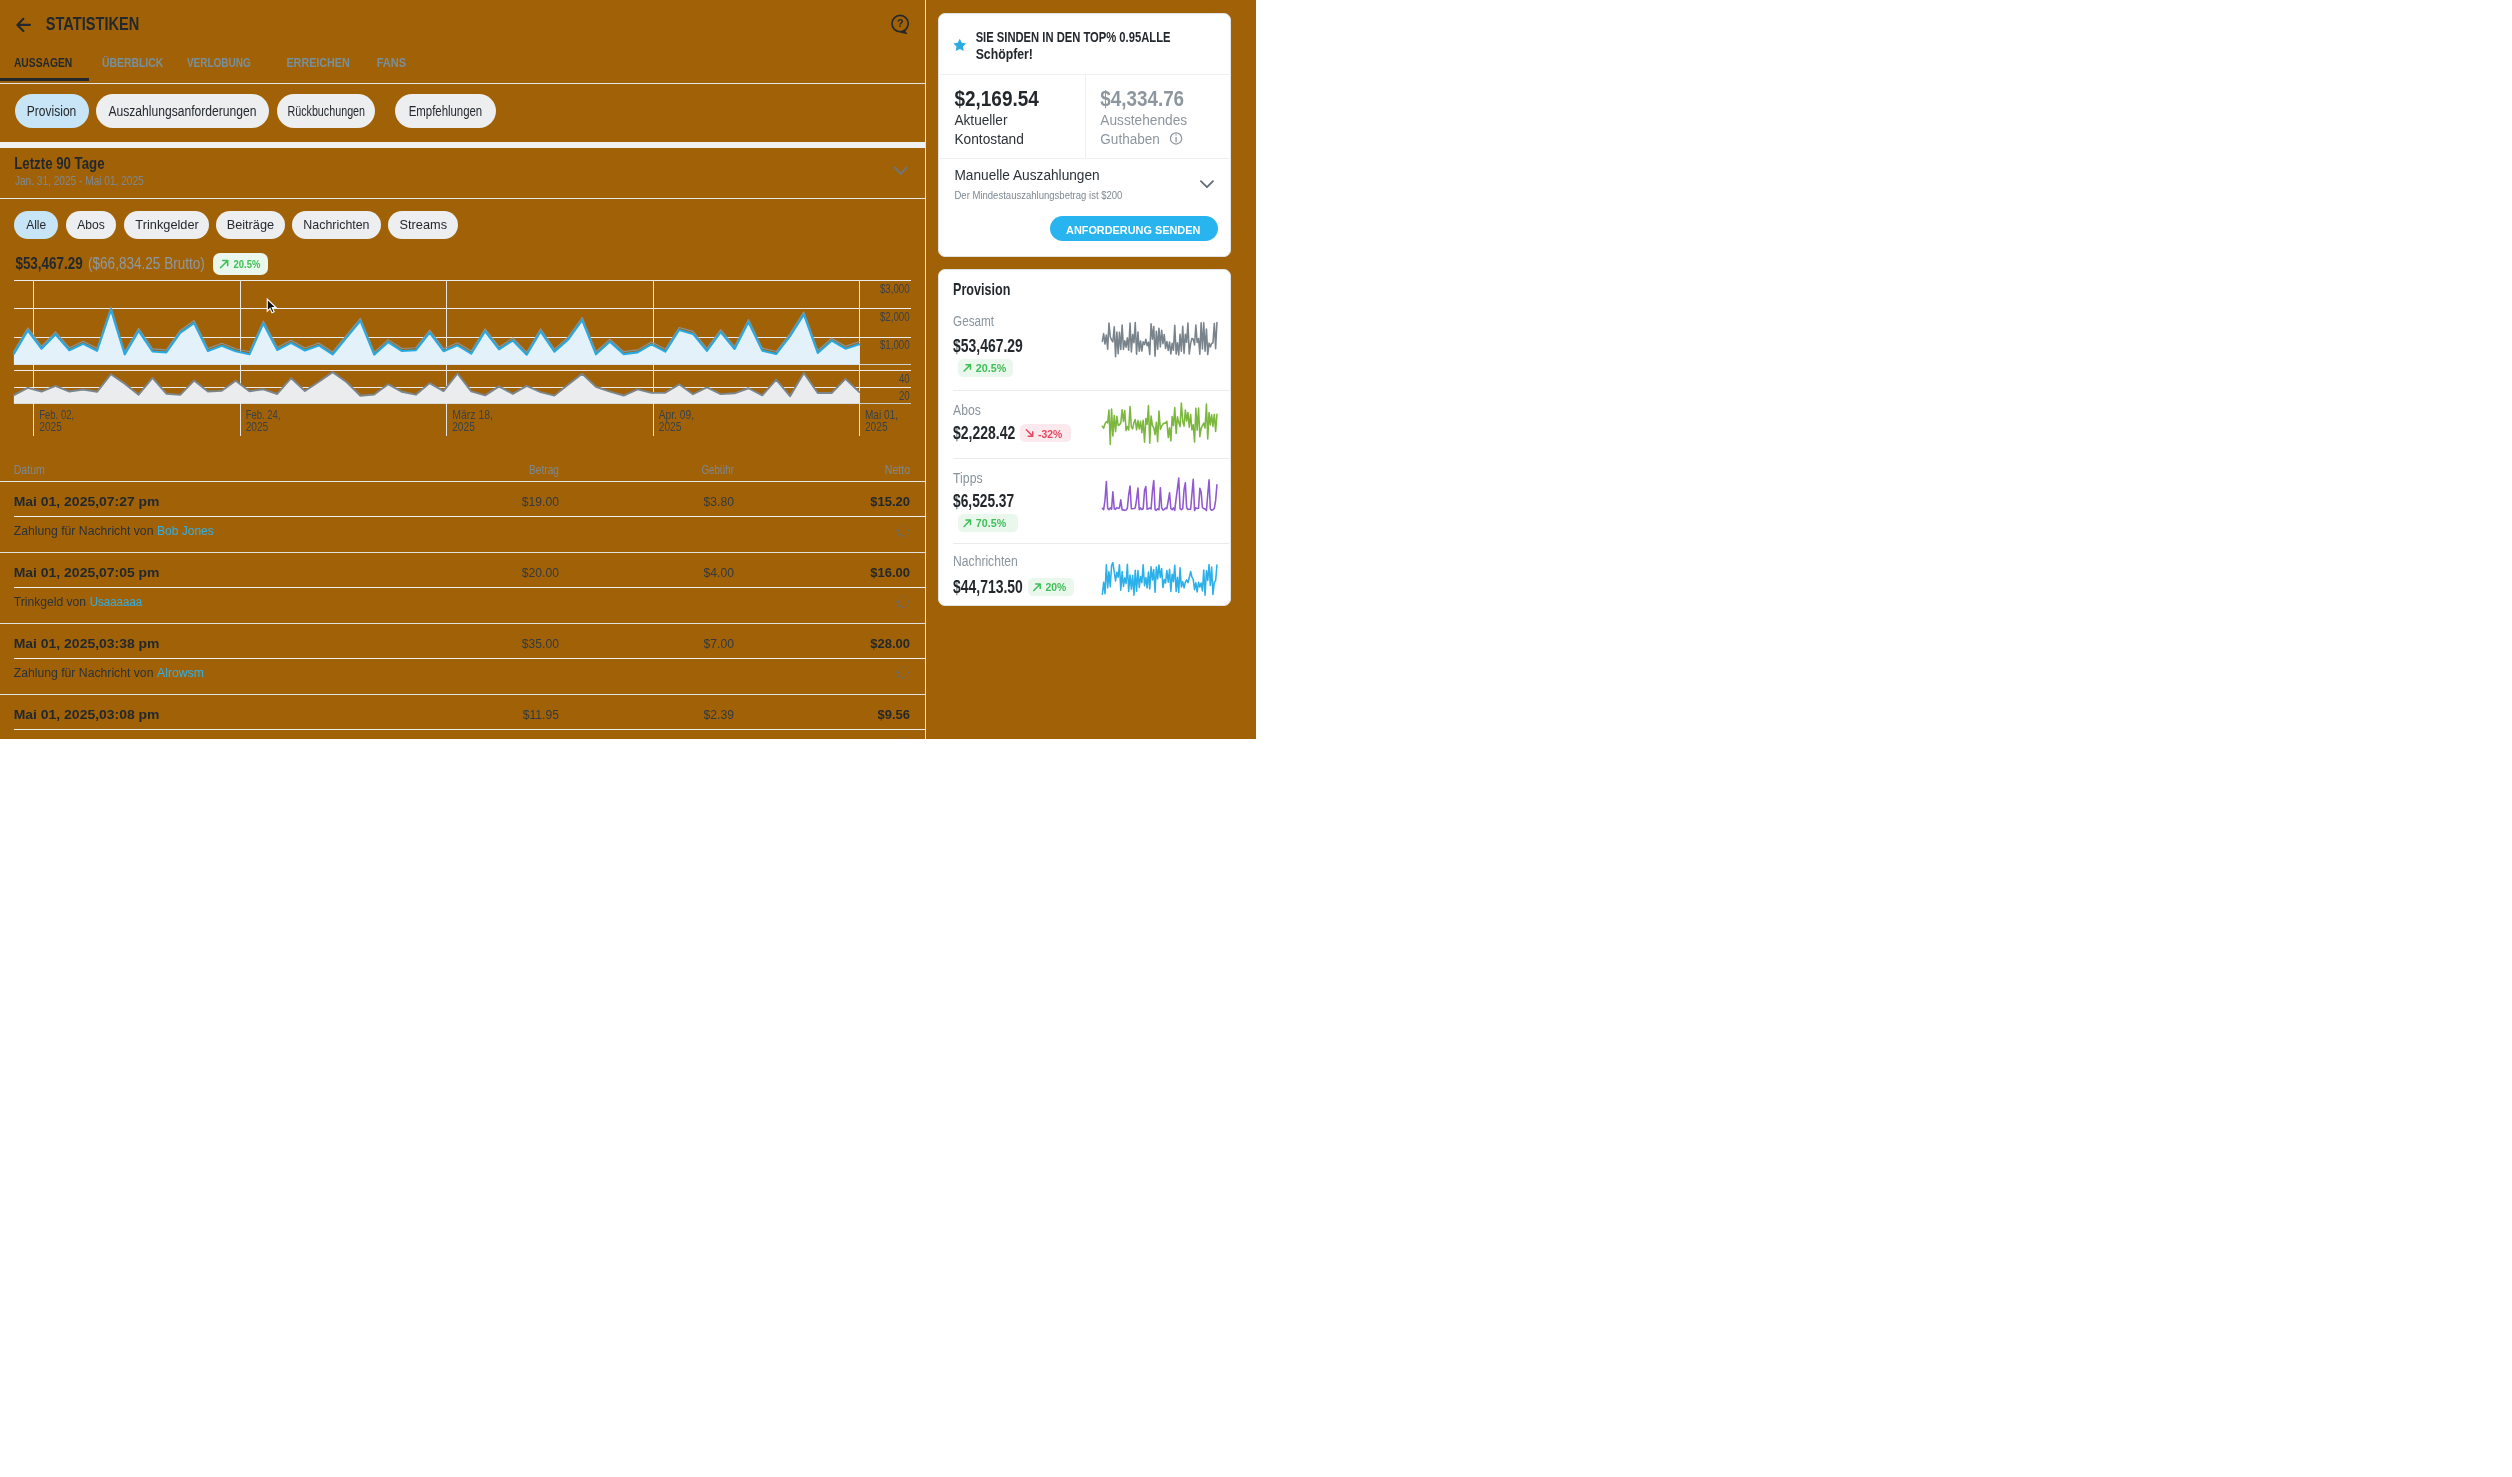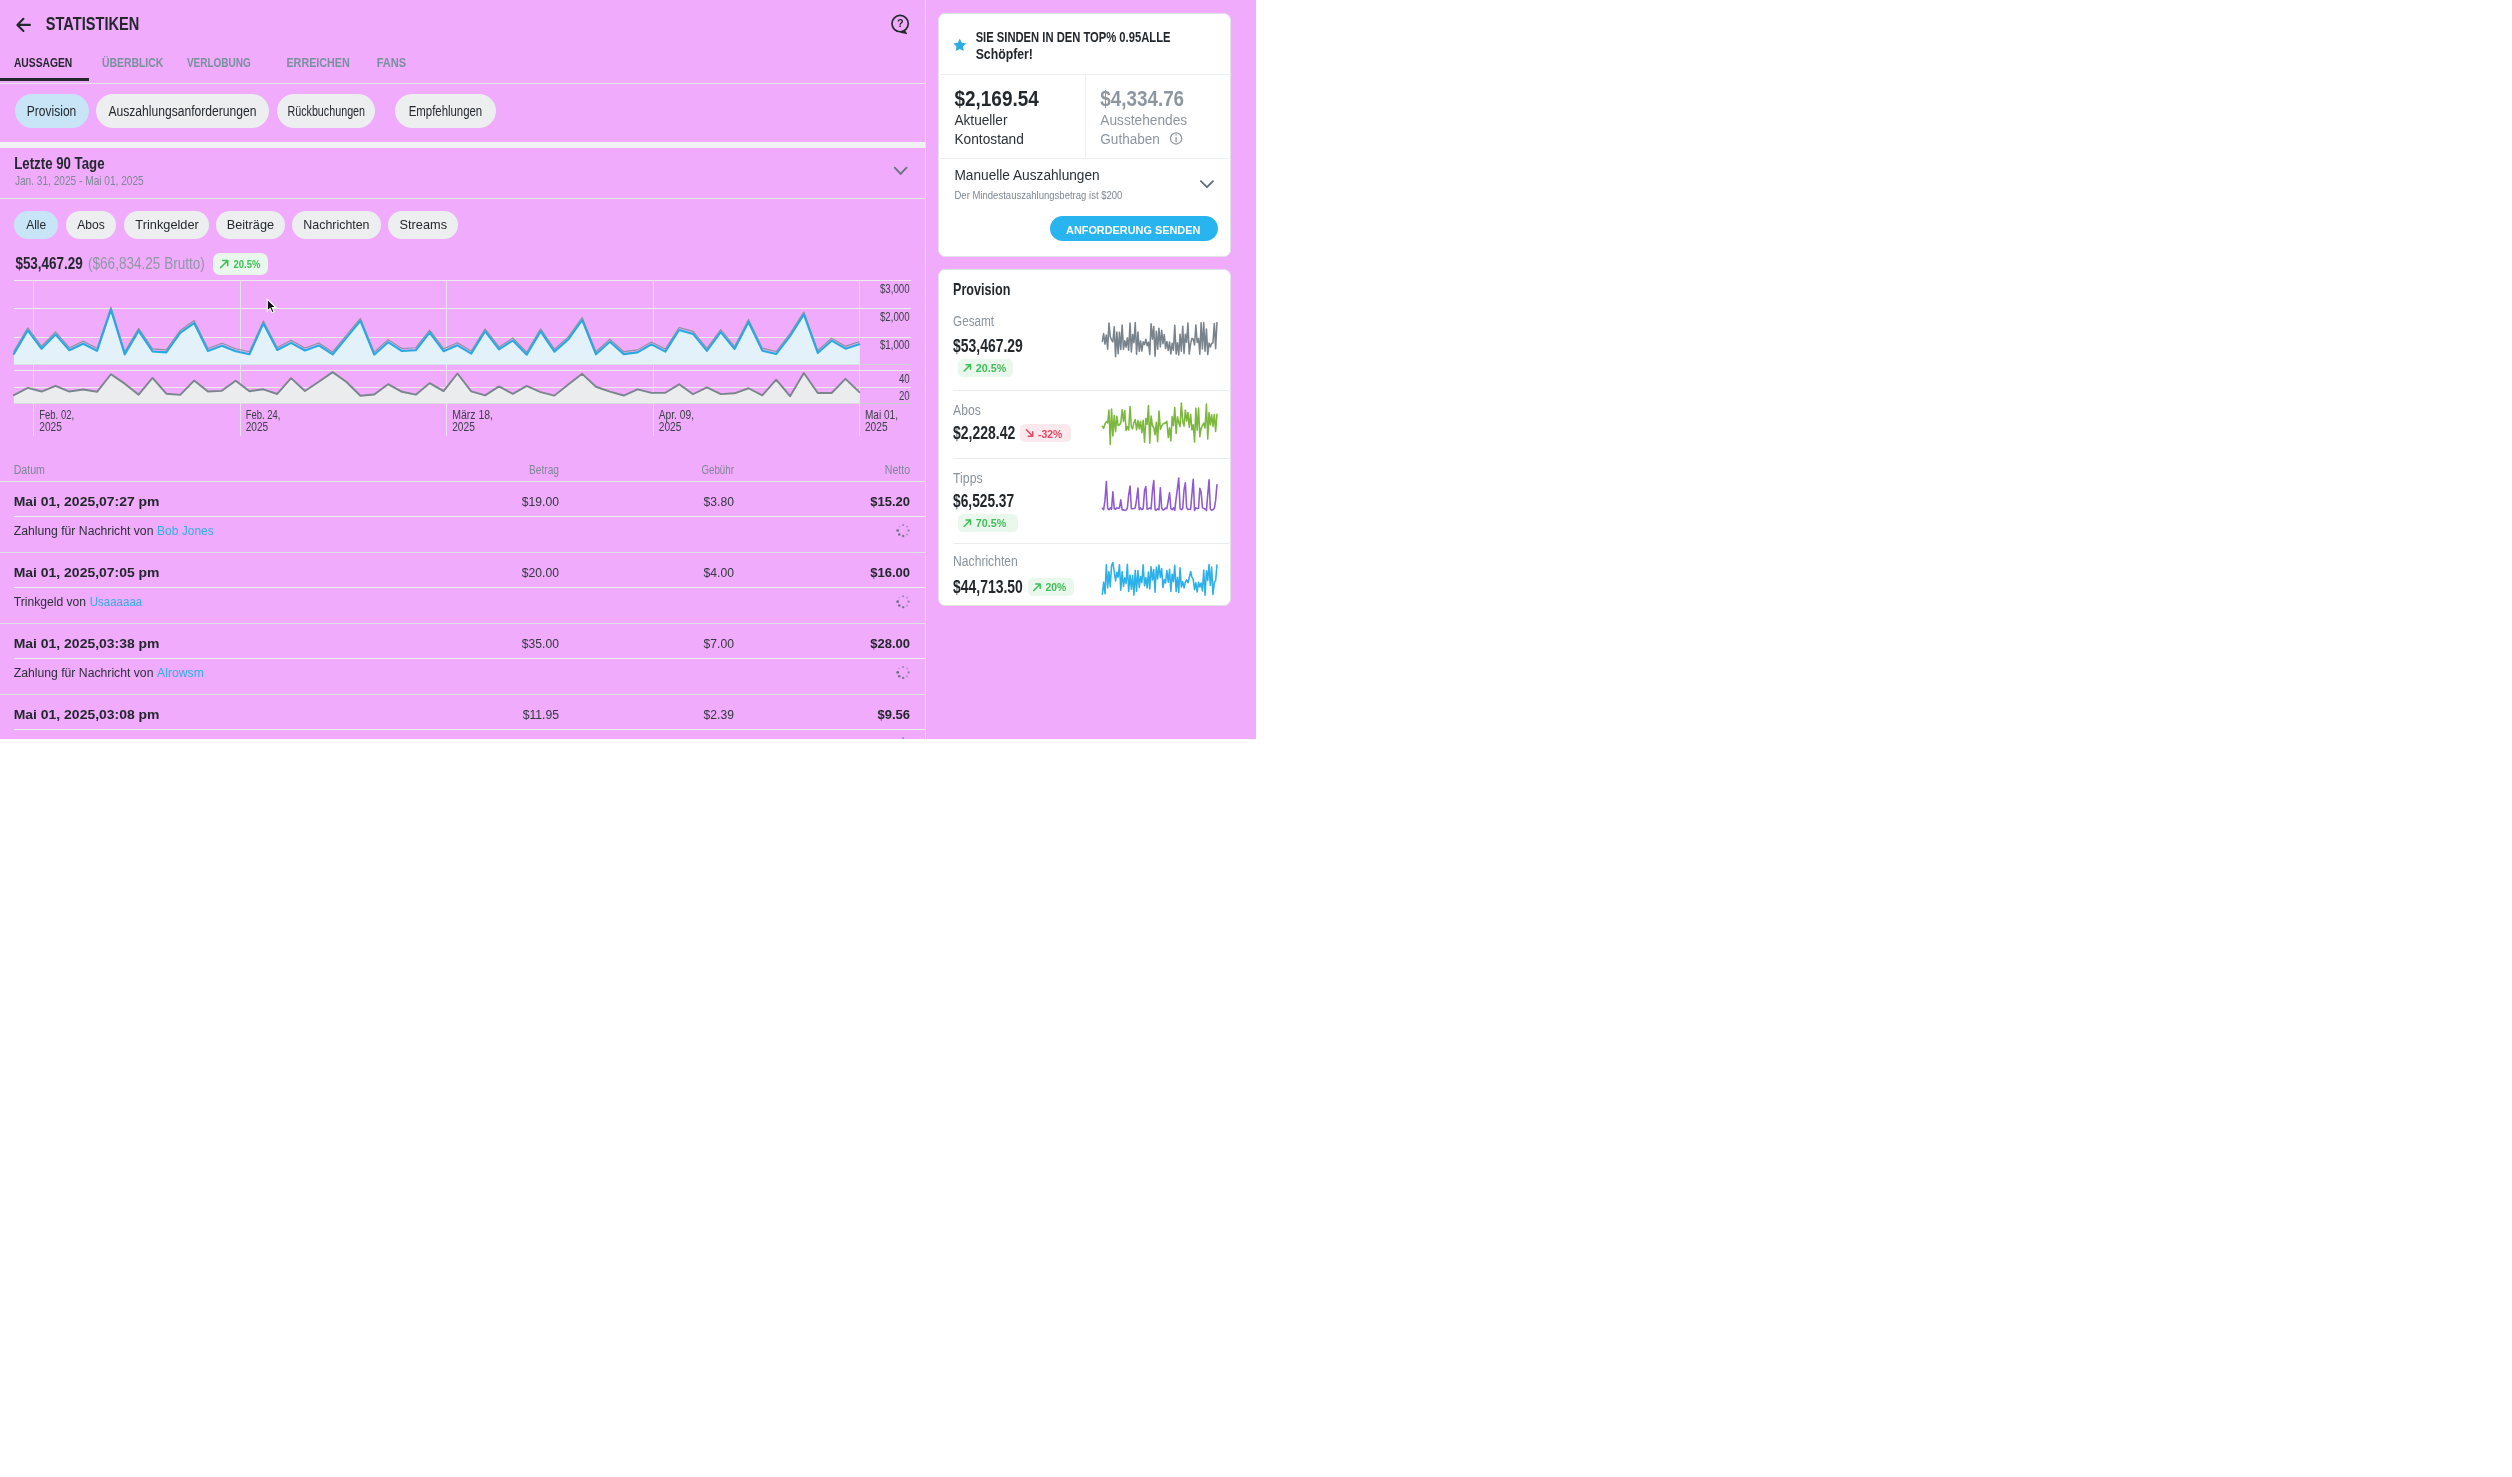--- a/index.html
+++ b/index.html
@@ -1,15 +1,15 @@
 <!DOCTYPE html>
 <html style="font-size:14px"><head><meta charset="utf-8">
 <style>
 html,body{margin:0;padding:0;background:#ffffff;}
-#page{position:relative;width:1256px;height:739px;overflow:hidden;background:#f0abfc;
+#page{position:relative;width:1256px;height:739px;overflow:hidden;background:#a16207;
  font-family:"Liberation Sans",sans-serif;}
 #ovl{position:absolute;left:0;top:0;}
 </style></head>
 <body>
 <div id="page">
 <div style="position:absolute;left:0px;top:78px;width:89px;height:2.6px;background:#23282d;"></div>
     <div style="position:absolute;left:0px;top:83px;width:925px;height:0.9px;background:#e4e7e9;"></div>
     <div style="position:absolute;left:14.8px;top:94px;width:74px;height:34px;background:#c8e5f7;border-radius:17px;"></div>
     <div style="position:absolute;left:96px;top:94px;width:173px;height:34px;background:#eceef0;border-radius:17px;"></div>
     <div style="position:absolute;left:277px;top:94px;width:98px;height:34px;background:#eceef0;border-radius:17px;"></div>

